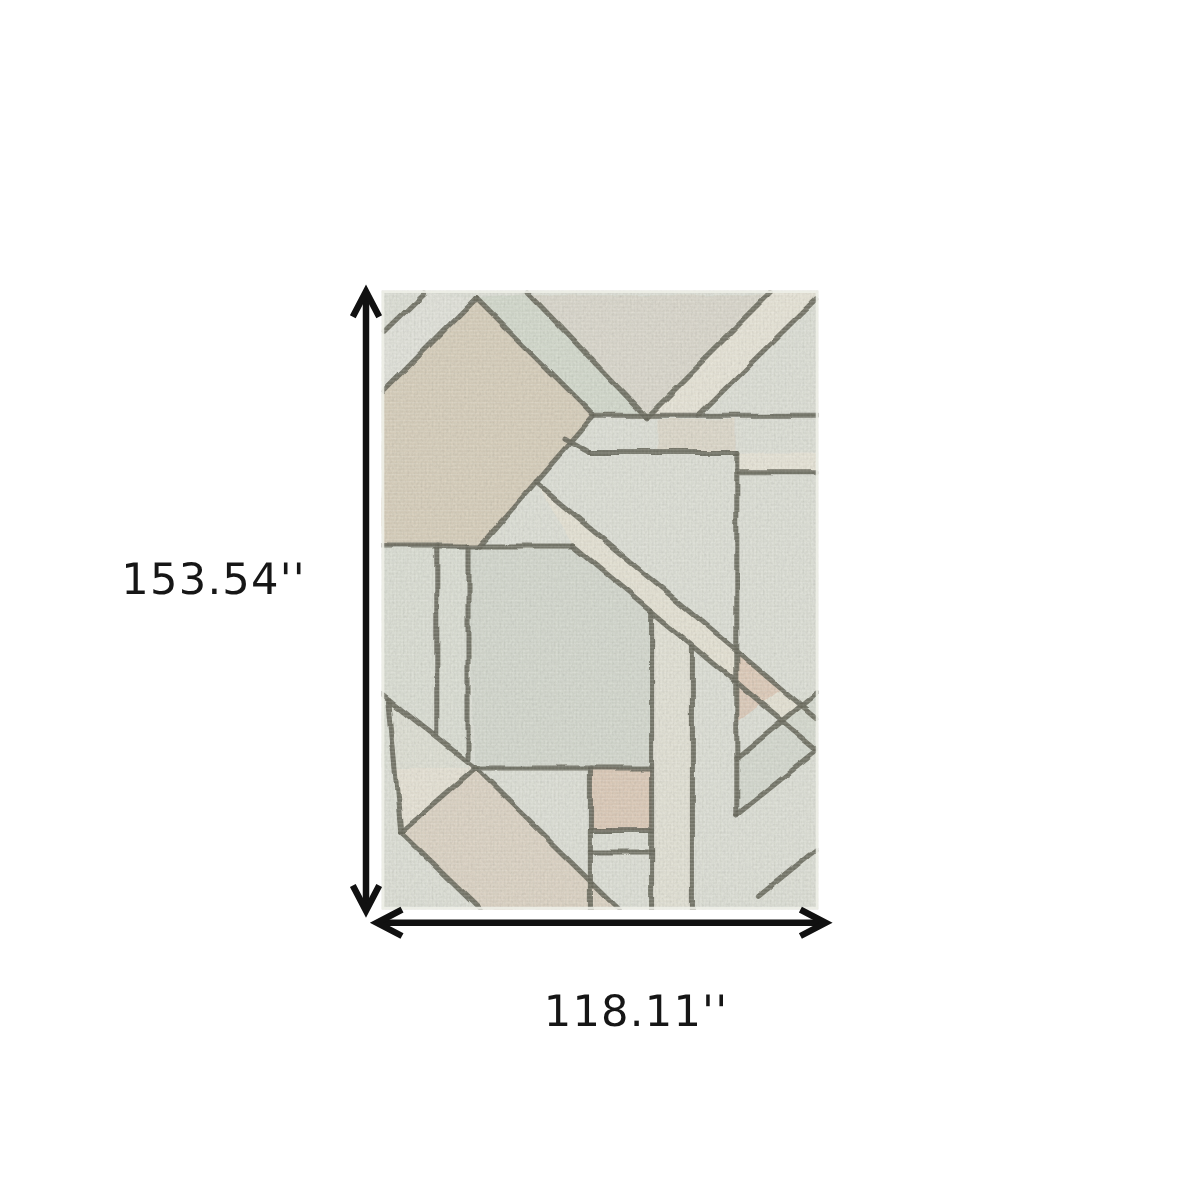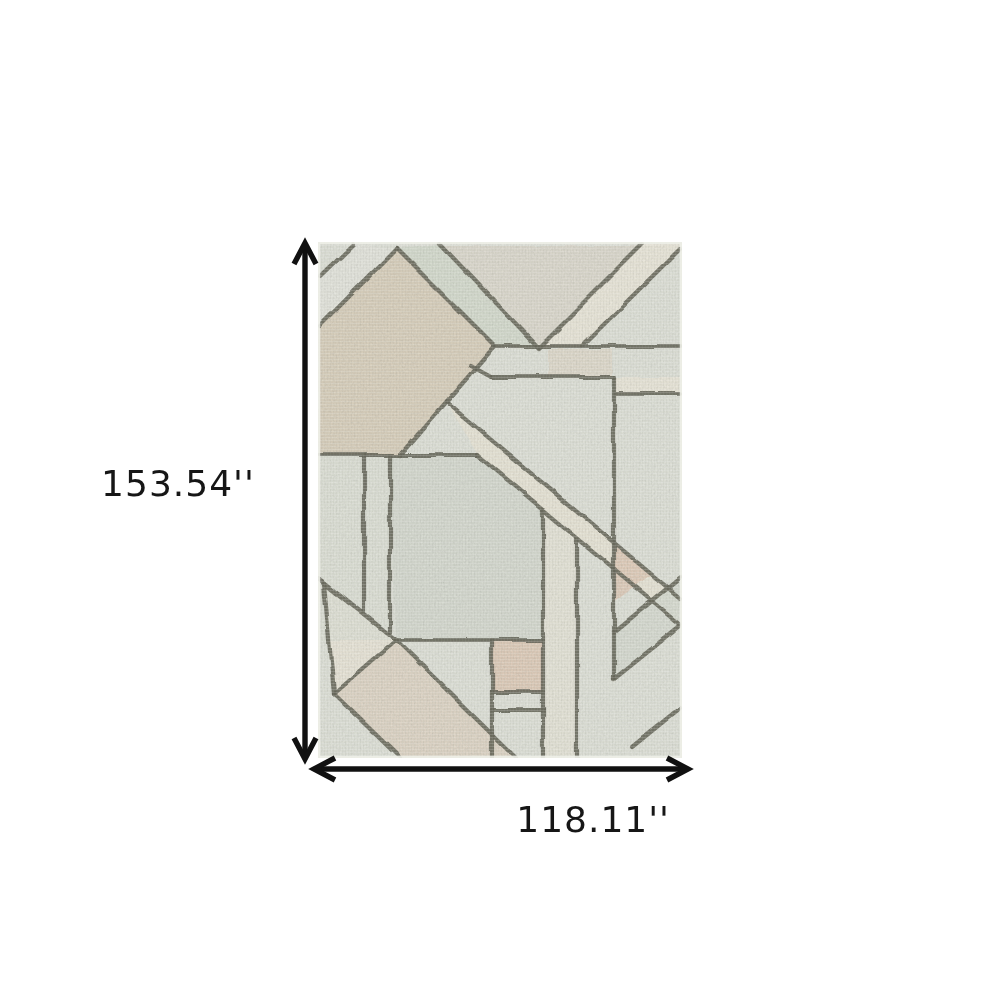--- a/index.html
+++ b/index.html
@@ -8,21 +8,21 @@
     position:relative;width:852px;height:1000px;background:#ffffff;overflow:hidden;
   }
   .rug-svg{position:absolute;left:318px;top:242px;width:364px;height:516px;display:block;}
   .dim-svg{position:absolute;left:0;top:0;width:1000px;height:1000px;pointer-events:none;}
   .dim-label{
     position:absolute;color:#161616;font-size:36px;letter-spacing:1px;
     text-align:center;white-space:nowrap;line-height:44px;
     font-family:"DejaVu Sans","Liberation Sans",sans-serif;
   }
   .dim-label.height{left:38px;top:462px;width:280px;}
-  .dim-label.width{left:390px;top:798px;width:280px;text-align:right;}
+  .dim-label.width{left:390px;top:822px;width:280px;}
 </style>
 </head>
 <body>
 
 <div class="canvas">
 
   <svg class="rug-svg" viewBox="0 0 364 516" aria-hidden="true">
     <defs>
       <filter id="tweed" x="-5%" y="-5%" width="110%" height="110%">
         <feTurbulence type="fractalNoise" baseFrequency="0.55 0.45" numOctaves="2" seed="7"></feTurbulence>

